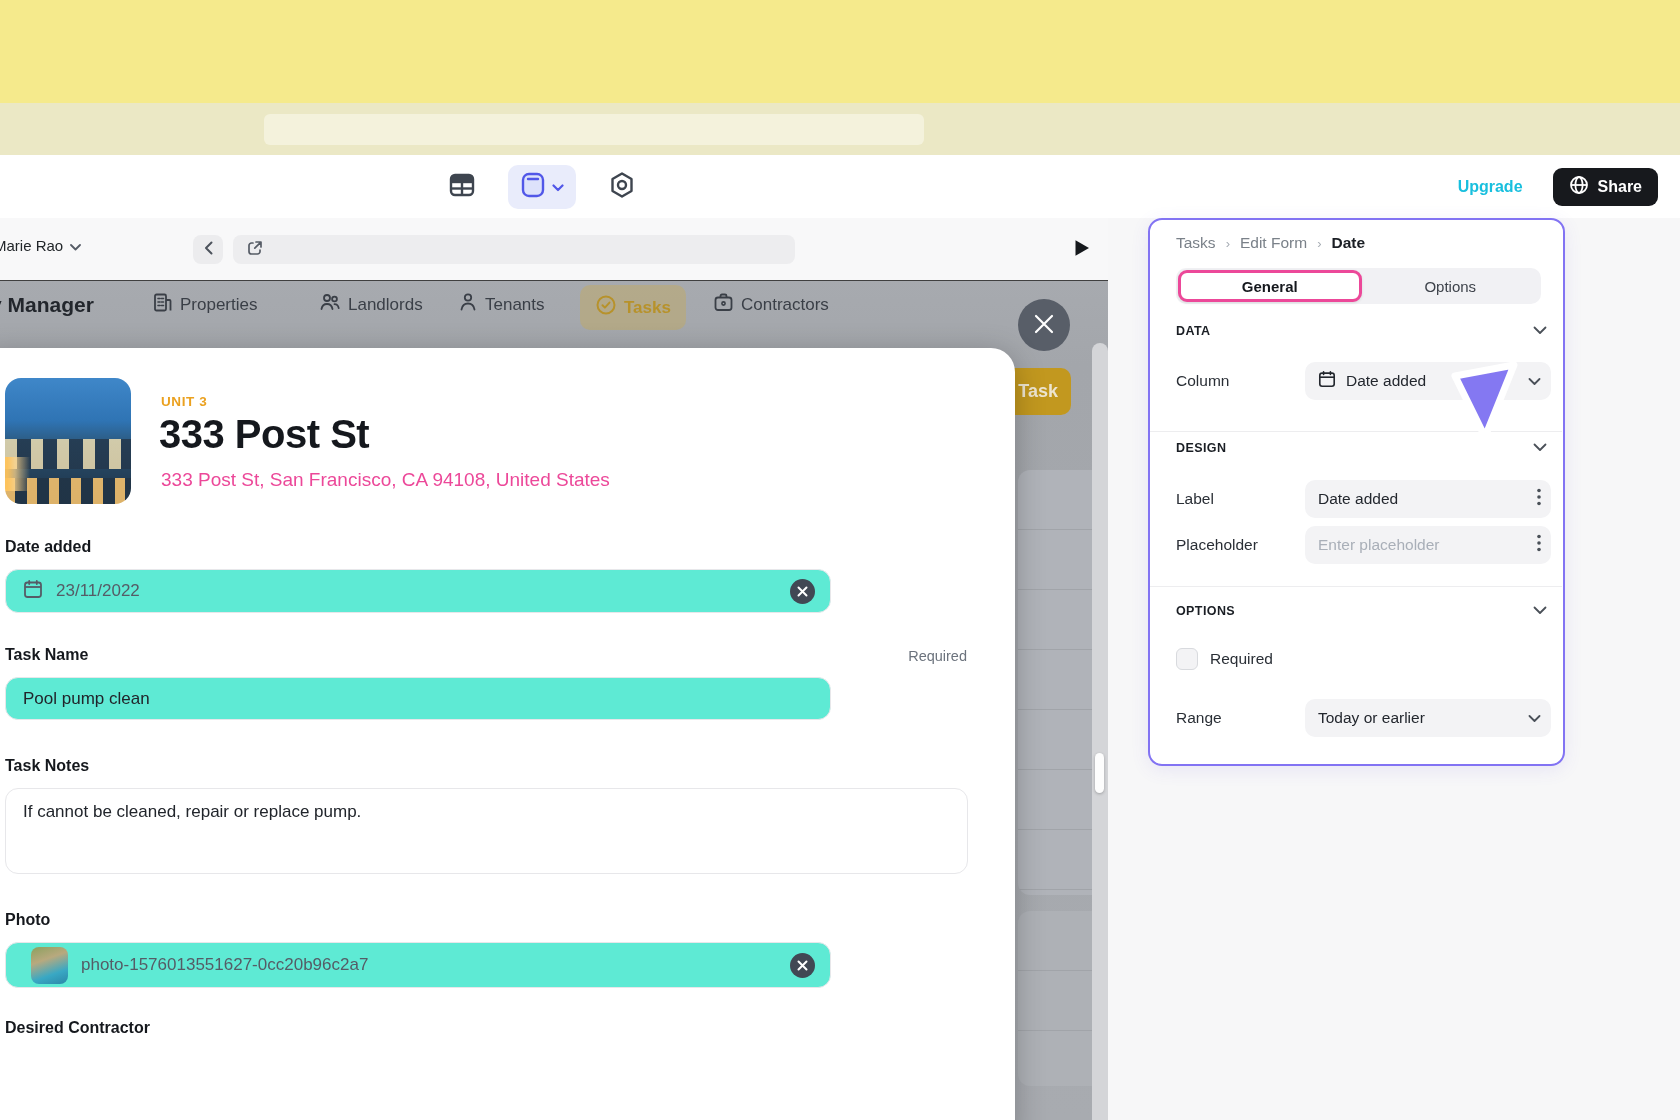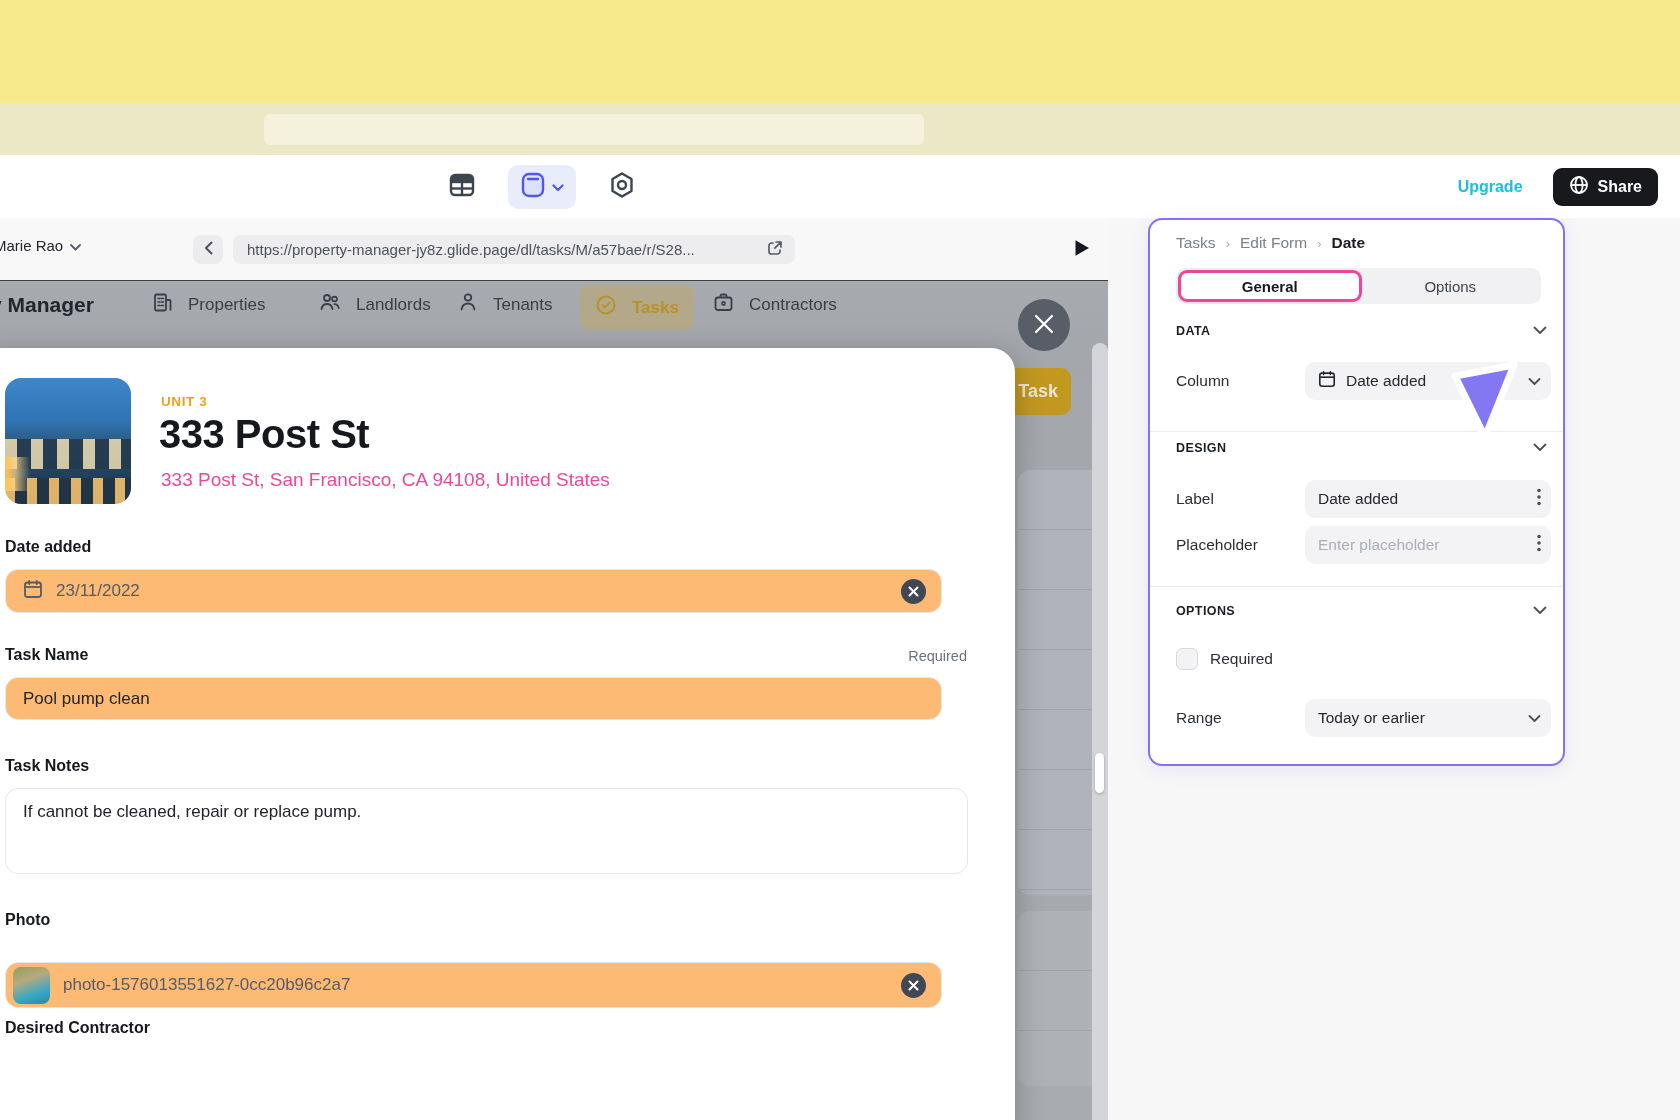--- a/index.html
+++ b/index.html
@@ -25,21 +25,21 @@
   .frame-topbar { position:absolute; left:0; top:218px; width:1108px; height:63px; background:#F8F8F9; border-bottom:1px solid #404040; }
   .profile { position:absolute; left:-6px; top:19px; display:flex; align-items:center; gap:7px; font-size:15px; color:#22262A; cursor:pointer; }
   .back-btn { position:absolute; left:193px; top:17px; width:30px; height:29px; background:#ECECEE; border:none; border-radius:8px; color:#4C525C; font-size:17px; display:flex; align-items:center; justify-content:center; cursor:pointer; }
   .url-bar { position:absolute; left:233px; top:17px; width:562px; height:29px; background:#EDEDEF; border-radius:8px; display:flex; align-items:center; padding:0 12px 0 14px; gap:10px; cursor:text; }
   .url-text { flex:1; font-size:15px; color:#4C525C; white-space:nowrap; overflow:hidden; }
   .play-btn { position:absolute; left:1069px; top:17px; width:26px; height:29px; border:none; background:transparent; display:flex; align-items:center; justify-content:center; cursor:pointer; }
 
   .app-area { position:absolute; left:0; top:281px; width:1108px; height:839px; background:linear-gradient(180deg,#A7AAAF 0%,#A3A6AB 10%,#A8ABB0 100%); overflow:hidden; }
   .app-nav { position:absolute; left:0; top:0; width:1108px; height:53px; }
   .nav-brand { position:absolute; left:-10px; top:12px; font-size:21px; font-weight:800; color:#22262C; }
-  .nav-item { position:absolute; top:11px; display:flex; align-items:center; gap:15px; font-size:17px; font-weight:500; color:#3A3F47; cursor:pointer; }
+  .nav-item { position:absolute; top:11px; display:flex; align-items:center; gap:7px; font-size:17px; font-weight:500; color:#3A3F47; cursor:pointer; }
   .nav-properties { left:152px; } .nav-landlords { left:319px; } .nav-tenants { left:458px; } .nav-contractors { left:713px; }
   .nav-tasks { left:580px; top:4px; padding:9px 15px; border-radius:10px; background:rgba(209,170,62,0.32); color:#B7922B; font-weight:700; }
 
   .ghost-task-btn { position:absolute; left:950px; top:87px; width:121px; height:47px; background:#C2981F; border:none; border-radius:10px; color:#EDE5D0; font-size:18px; font-weight:600; text-align:right; padding-right:13px; cursor:pointer; }
   .ghost-table { position:absolute; left:1018px; top:189px; width:120px; height:425px; background:#B0B3B9; border-radius:12px;
      background-image:repeating-linear-gradient(180deg,#B0B3B9 0px,#B0B3B9 59px,#A1A4A9 59px,#A1A4A9 60px); }
   .ghost-table2 { position:absolute; left:1018px; top:630px; width:120px; height:175px; background:#AEB1B6; border-radius:12px;
      background-image:repeating-linear-gradient(180deg,#AEB1B6 0px,#AEB1B6 59px,#A1A4A9 59px,#A1A4A9 60px); }
   .frame-edge { position:absolute; left:1092px; top:62px; width:16px; height:777px; background:#D4D5D8; border-radius:8px 8px 0 0; }
   .scroll-pill { position:absolute; left:3px; top:410px; width:9px; height:40px; background:#FDFDFD; border-radius:5px; box-shadow:0 1px 3px rgba(0,0,0,.25); cursor:grab; }
@@ -53,21 +53,21 @@
        repeating-linear-gradient(90deg, rgba(255,200,110,.85) 0 10px, rgba(33,52,70,.9) 10px 22px) 0 100% / 100% 26px no-repeat,
        repeating-linear-gradient(90deg, rgba(250,230,180,.8) 0 12px, rgba(36,56,76,.85) 12px 26px) 0 64% / 100% 30px no-repeat,
        linear-gradient(180deg,#3F87C9 0%,#2F74B4 34%,#2C597E 52%,#24425C 74%,#1C3349 100%);
   }
   .unit-label { position:absolute; left:185px; top:46px; font-size:13.5px; font-weight:800; letter-spacing:.6px; color:#EBA11F; }
   .prop-title { position:absolute; left:183px; top:64px; font-size:40px; font-weight:800; color:#15181D; letter-spacing:-.5px; }
   .prop-address { position:absolute; left:185px; top:121px; font-size:19px; color:#ec4899; }
 
   .f-label { position:absolute; left:29px; font-size:16px; font-weight:700; color:#15181D; }
   .required { position:absolute; right:48px; font-size:14.5px; color:#6C737D; }
-  .f-input { position:absolute; left:29px; width:937px; background:#fdba74; border:1px solid #E7E7EA; border-radius:13px; display:flex; align-items:center; padding:0 15px 0 17px; gap:13px; cursor:text; }
+  .f-input { position:absolute; left:29px; width:826px; background:#5eead4; border:1px solid #E7E7EA; border-radius:13px; display:flex; align-items:center; padding:0 15px 0 17px; gap:13px; cursor:text; }
   .f-value { flex:1; font-size:17px; color:#555C66; }
   .f-value.dark { color:#21252B; }
   .clear-btn { width:25px; height:25px; border-radius:50%; background:#414854; border:none; color:#FFFFFF; display:flex; align-items:center; justify-content:center; flex-shrink:0; cursor:pointer; }
   .notes-box { position:absolute; left:29px; width:963px; height:86px; background:#FFFFFF; border:1px solid #E7E7EA; border-radius:13px; padding:13px 17px; font-size:17px; color:#21252B; cursor:text; }
   .photo-thumb { width:37px; height:37px; border-radius:8px; flex-shrink:0; background:linear-gradient(160deg,#8ba05e 0%,#b8a97e 35%,#39a8c4 70%,#2b87a8 100%); }
 
   
   .inspector { position:absolute; left:1148px; top:218px; width:417px; height:548px; background:#FFFFFF; border:2.5px solid #8273F3; border-radius:14px; box-shadow:0 4px 18px rgba(96,78,220,.10); }
   .crumbs { position:absolute; left:26px; top:14px; display:flex; align-items:center; gap:10px; font-size:15.5px; color:#7A8189; }
   .crumb { cursor:pointer; }
@@ -158,21 +158,20 @@
       </span>
     </div>
     <button class="back-btn">
       <span>
         <svg width="9" height="14" viewBox="0 0 9 14">
             <path d="M7.5 1.5 2 7l5.5 5.5" fill="none" stroke="#4C525C" stroke-width="2" stroke-linecap="round" stroke-linejoin="round"></path>
           </svg>
       </span>
     </button>
     <div class="url-bar">
-      <span class="url-text">https://property-manager-jy8z.glide.page/dl/tasks/M/a57bae/r/S28...</span>
       <span>
         <svg width="16" height="16" viewBox="0 0 16 16">
             <path d="M6 3H4.5A2.5 2.5 0 0 0 2 5.5v6A2.5 2.5 0 0 0 4.5 14h6a2.5 2.5 0 0 0 2.5-2.5V10" fill="none" stroke="#565C66" stroke-width="1.7" stroke-linecap="round"></path>
             <path d="M9 2h5v5M13.6 2.4 7.8 8.2" fill="none" stroke="#565C66" stroke-width="1.7" stroke-linecap="round" stroke-linejoin="round"></path>
           </svg>
       </span>
     </div>
     <button class="play-btn">
       <span>
         <svg width="16" height="18" viewBox="0 0 16 18">
@@ -278,21 +277,21 @@
       <div class="f-input" style="top:329px; height:43px;justify-content:flex-end;">
         <span class="f-value dark">Pool pump clean</span>
       </div>
 
       <div class="f-label" style="top:409px;">Task Notes</div>
       <div class="notes-box" style="top:440px;">
         <span>If cannot be cleaned, repair or replace pump.</span>
       </div>
 
       <div class="f-label" style="top:563px;">Photo</div>
-      <div class="f-input" style="top:614px; height:46px; padding-left:7px;">
+      <div class="f-input" style="top:594px; height:46px; padding-left:25px;">
         <span class="photo-thumb"></span>
         <span class="f-value">photo-1576013551627-0cc20b96c2a7</span>
         <button class="clear-btn">
           <svg width="11" height="11" viewBox="0 0 11 11">
               <path d="M1.5 1.5l8 8M9.5 1.5l-8 8" stroke="#fff" stroke-width="2" stroke-linecap="round"></path>
             </svg>
         </button>
       </div>
 
       <div class="f-label" style="top:671px;">Desired Contractor</div>

